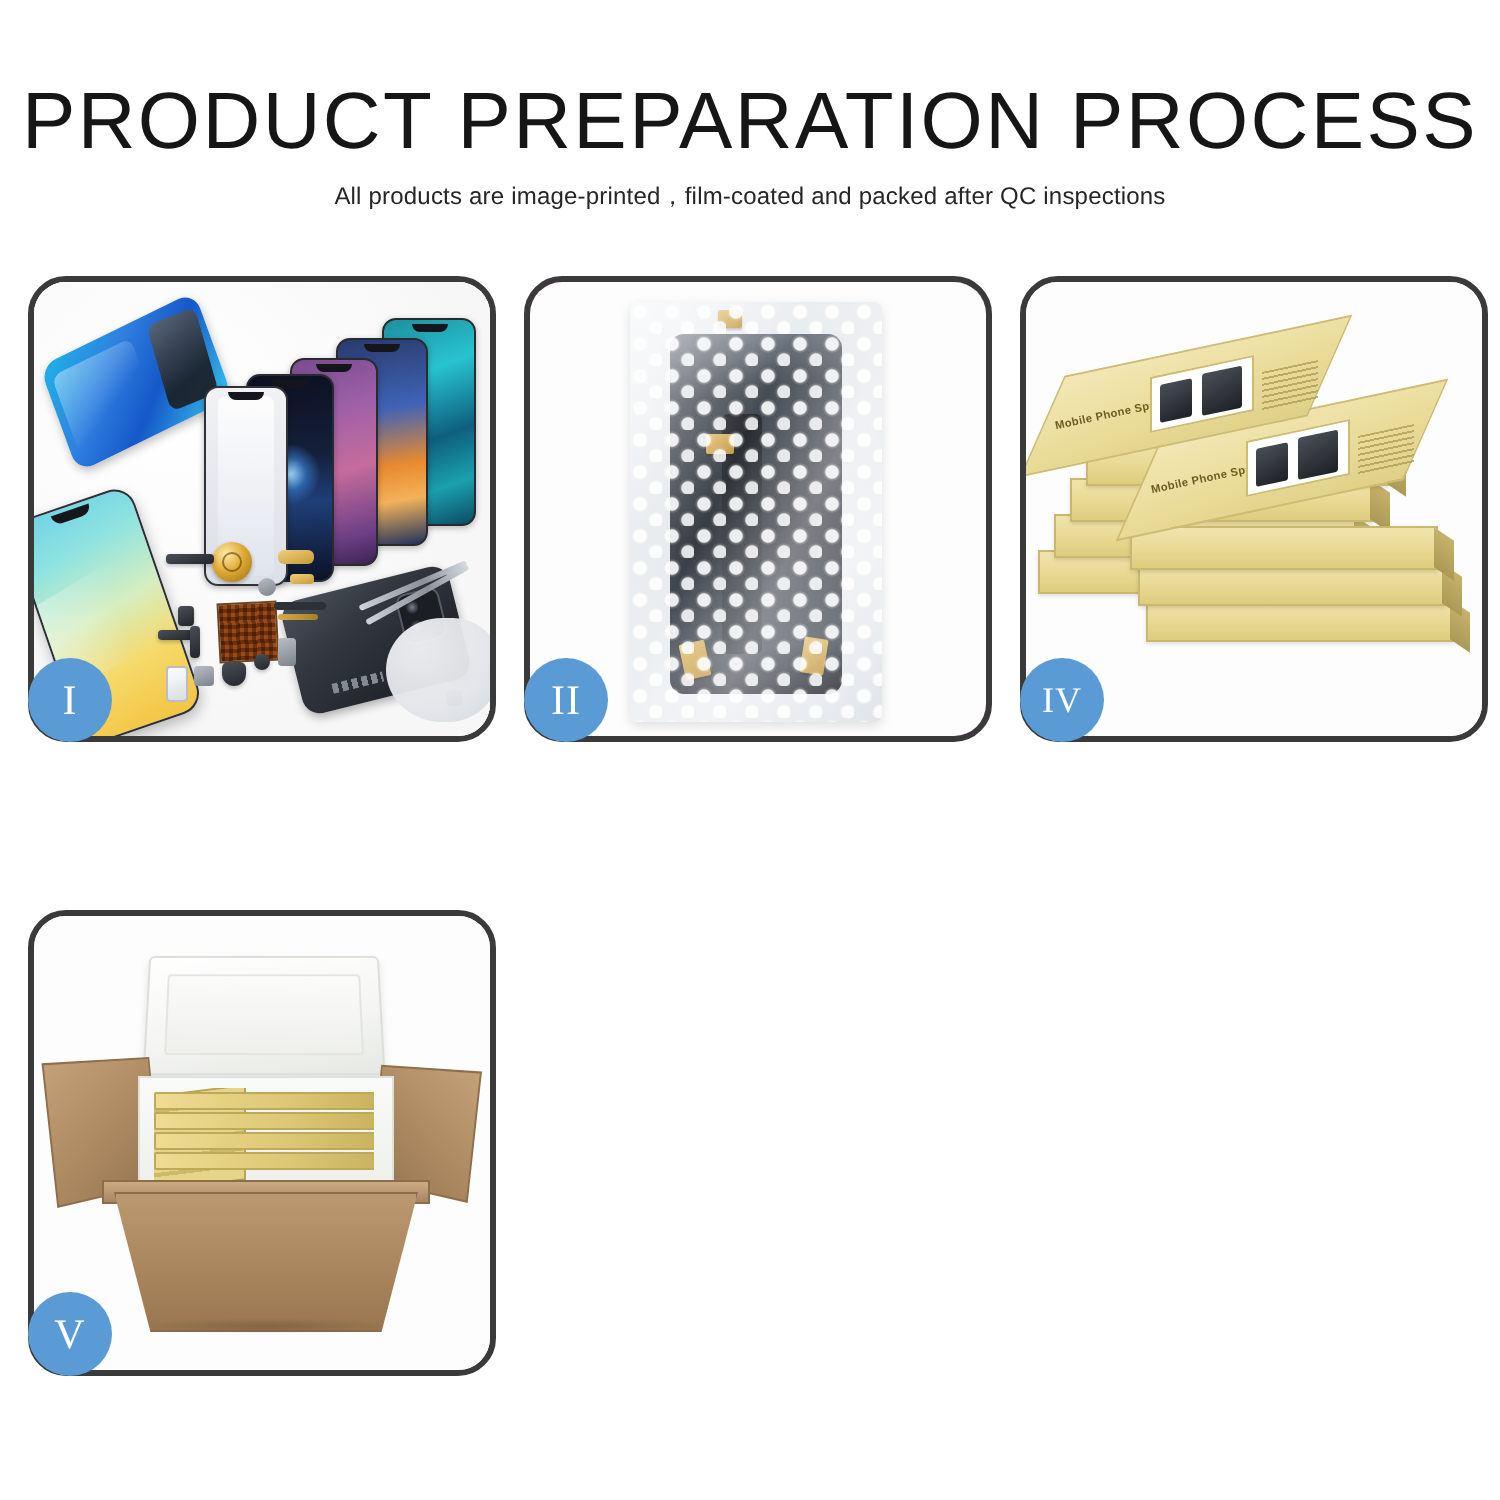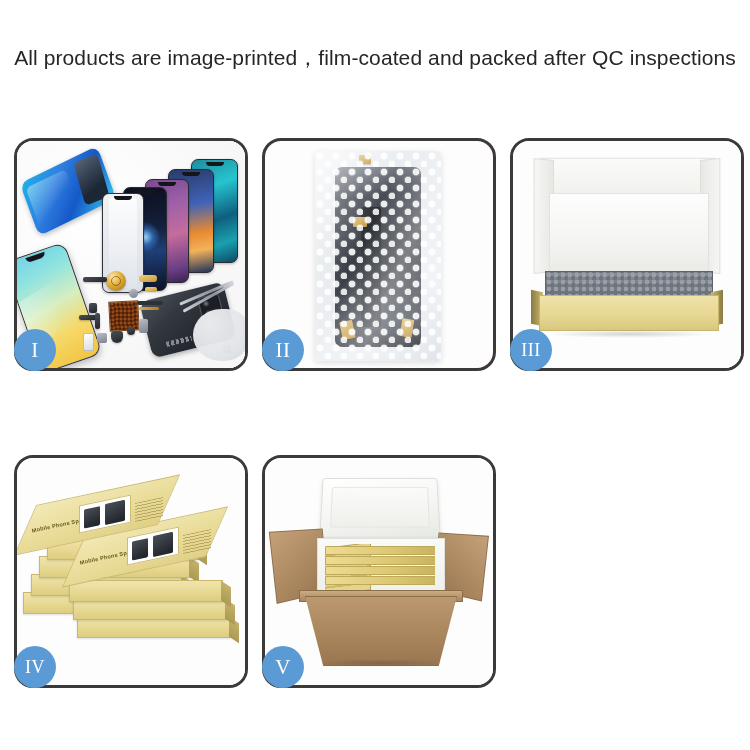--- a/index.html
+++ b/index.html
@@ -32,21 +32,21 @@
     font-size: 40px;
     font-weight: 400;
     letter-spacing: 1.2px;
     color: #161616;
     line-height: 46px;
     white-space: nowrap;
   }
   .subtitle {
     margin-top: 6px;
     font-family: "Liberation Sans", sans-serif;
-    font-size: 21px;
+    font-size: 12px;
     font-weight: 400;
     color: #262626;
     letter-spacing: 0.1px;
     white-space: nowrap;
   }
 
   
   .grid {
     position: absolute;
     top: 138px;
@@ -497,20 +497,21 @@
     position:absolute; left:40px; bottom:22px; width:150px; height:8px;
     background: radial-gradient(ellipse at center, rgba(0,0,0,.14), rgba(0,0,0,0) 70%);
   }
 </style>
 </head>
 <body>
 
 <div id="page">
 
   <div class="header">
+    <div class="title">PRODUCT PREPARATION PROCESS</div>
     <div class="subtitle">All products are image-printed，film-coated and packed after QC inspections</div>
   </div>
 
   <div class="grid">
 
     <div class="panel p1">
       <div class="panel-inner">
         <div class="bg-soft"></div>
 
         <div class="blue-panel">
@@ -575,34 +576,20 @@
           <div class="tape" style="left:38px; top:66px; width:14px; height:10px;"></div>
           <div class="tape" style="left:26px; top:170px; width:13px; height:18px; transform:rotate(-12deg);"></div>
           <div class="tape" style="left:86px; top:168px; width:12px; height:18px; transform:rotate(9deg);"></div>
           <div class="bubbles"></div>
           <div class="bag-sheen"></div>
         </div>
       </div>
       <div class="badge">II</div>
     </div>
 
-    <div class="panel p3">
-      <div class="panel-inner">
-        <div class="p3-lidback"></div>
-        <div class="p3-sidel"></div>
-        <div class="p3-sider"></div>
-        <div class="p3-foam"></div>
-        <div class="p3-darkfoam"></div>
-        <div class="p3-boxleft"></div>
-        <div class="p3-boxright"></div>
-        <div class="p3-boxfront"></div>
-        <div class="p3-shadow"></div>
-      </div>
-      <div class="badge small-num">III</div>
-    </div>
 
     <div class="panel p4">
       <div class="panel-inner">
         <div class="stack">
 
           <div class="sbox" style="left:0px;  top:116px; width:150px; height:20px;">
               <span class="side"></span>
             </div>
           <div class="sbox" style="left:8px;  top:98px;  width:150px; height:20px;">
               <span class="side"></span>

